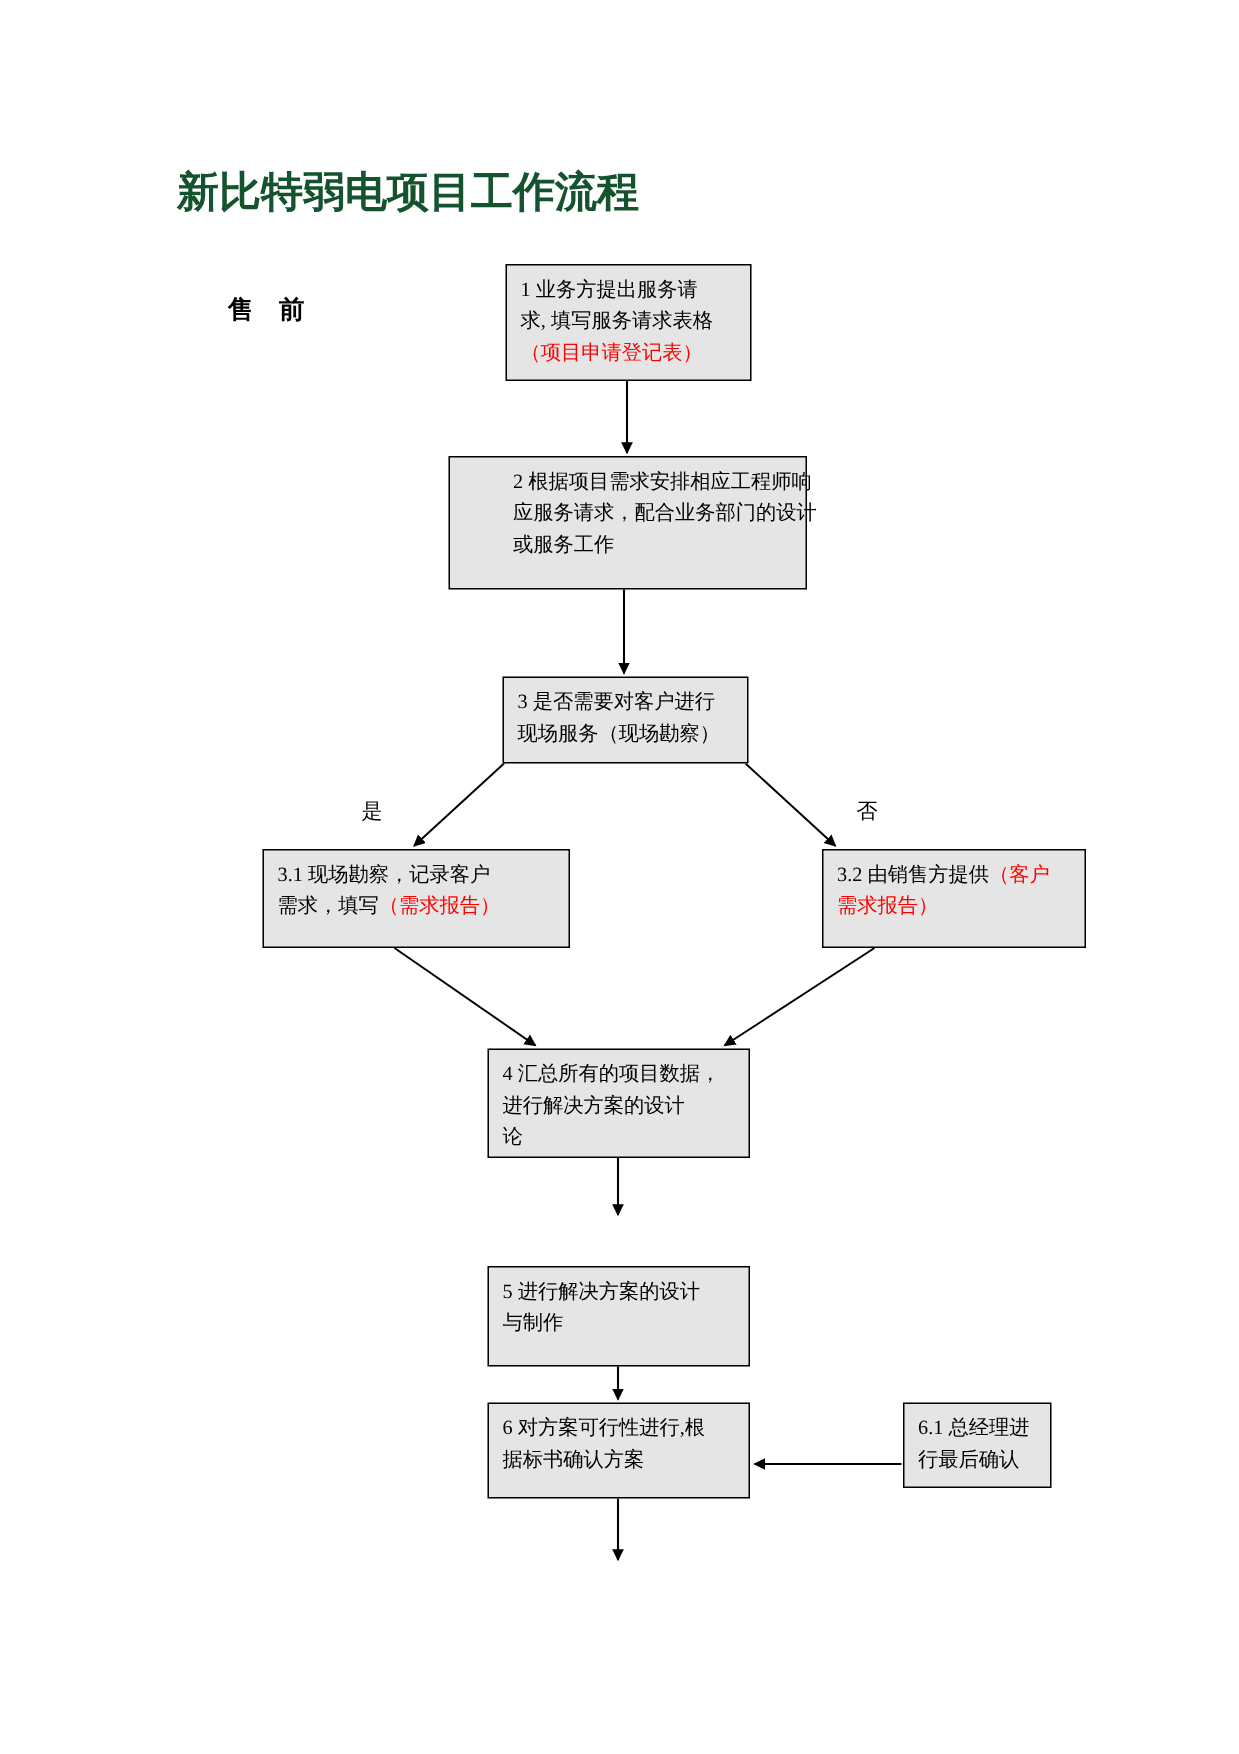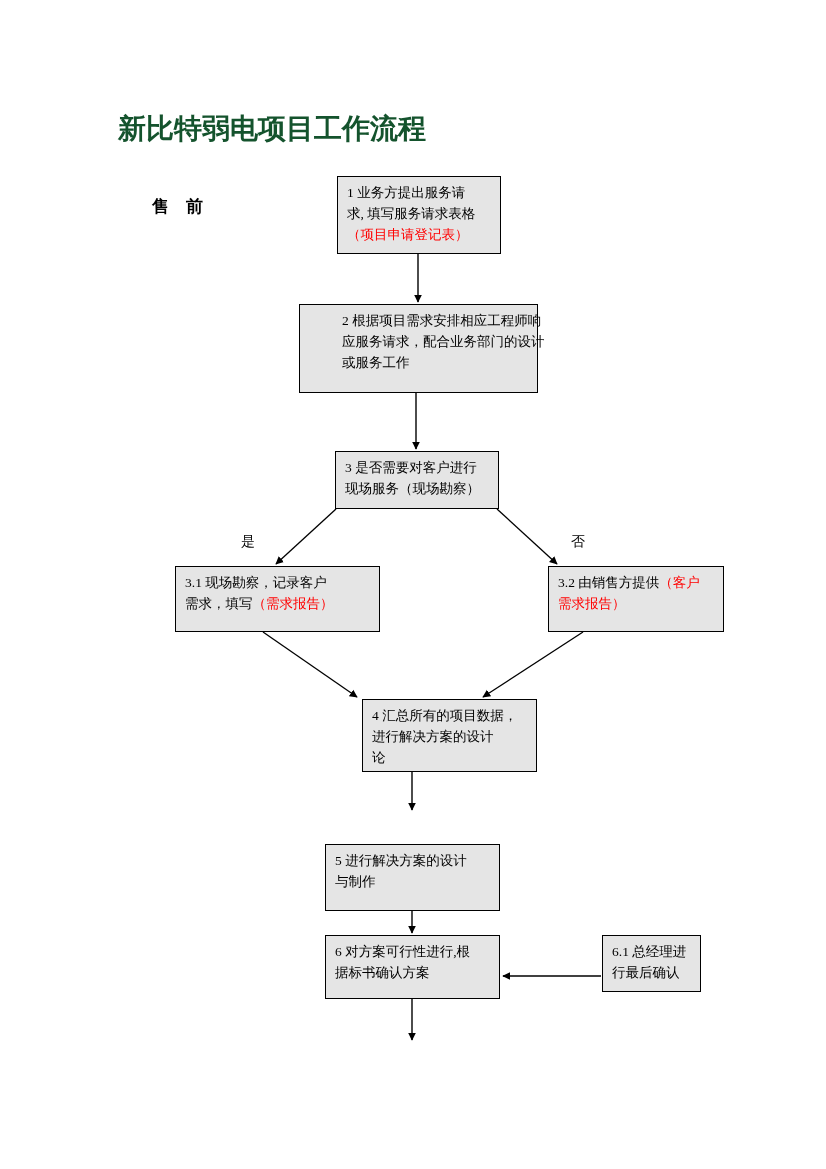--- a/index.html
+++ b/index.html
@@ -134,21 +134,21 @@
   <div class="node" style="left:175px; top:566px; width:205px; height:66px;">
     <span class="line">3.1 现场勘察，记录客户</span>
     <span class="line"><span>需求，填写</span><span class="red">（需求报告）</span></span>
   </div>
 
   <div class="node" style="left:500px; top:566px; width:176px; height:66px;margin-left:48px;">
     <span class="line"><span>3.2 由销售方提供</span><span class="red">（客户</span></span>
     <span class="line red">需求报告）</span>
   </div>
 
-  <div class="node" style="left:325px; top:699px; width:175px; height:73px;margin-left:37px;">
+  <div class="node" style="left:325px; top:699px; width:175px; height:73px;">
     <span class="line">4 汇总所有的项目数据，</span>
     <span class="line">进行解决方案的设计</span>
     <span class="line">论</span>
   </div>
 
   <div class="node" style="left:325px; top:812px; width:175px; height:67px;margin-top:32px;">
     <span class="line">5 进行解决方案的设计</span>
     <span class="line">与制作</span>
   </div>
 

